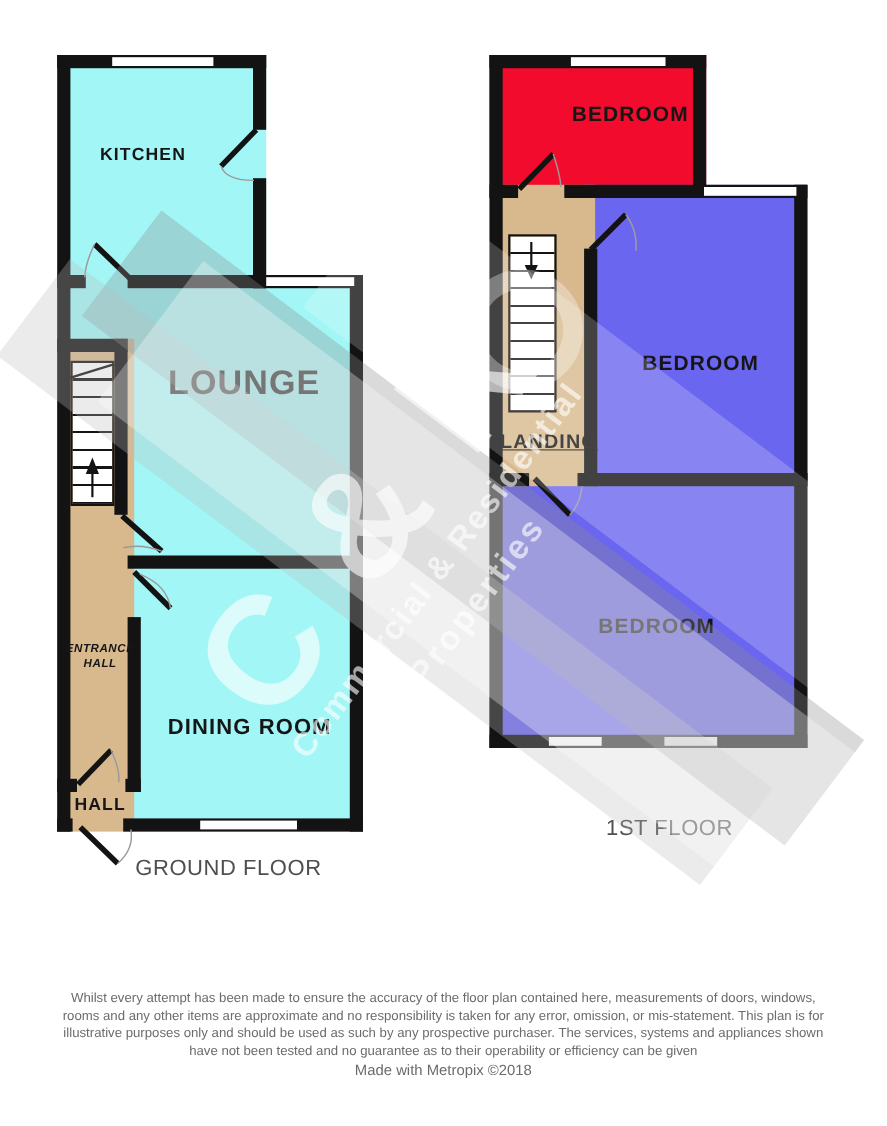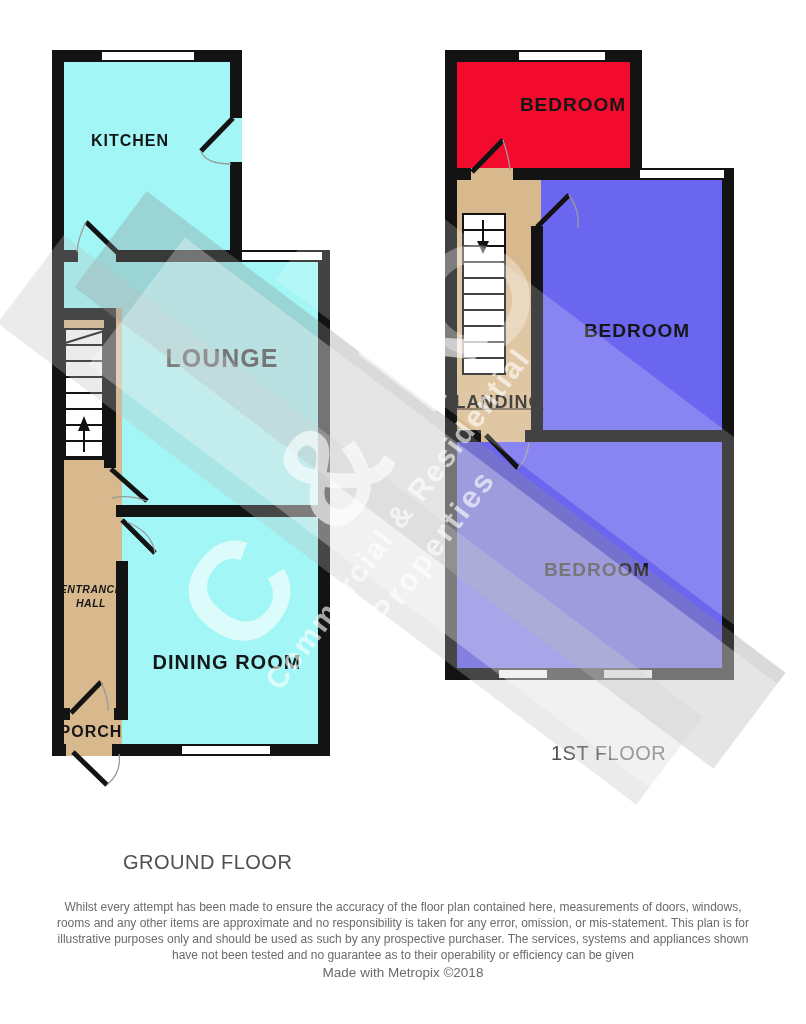--- a/index.html
+++ b/index.html
@@ -78,25 +78,25 @@
     <div class="wall" style="left:104px;top:308px;width:12px;height:160px;"></div>
     <div class="wall" style="left:116px;top:505px;width:214px;height:12px;"></div>
     <div class="wall" style="left:116px;top:561px;width:12px;height:159px;"></div>
     <div class="wall" style="left:52px;top:708px;width:18px;height:12px;"></div>
     <div class="wall" style="left:114px;top:708px;width:14px;height:12px;"></div>
     <div class="wall" style="left:52px;top:744px;width:14px;height:12px;"></div>
     <div class="wall" style="left:112px;top:744px;width:218px;height:12px;"></div>
     <div class="window" style="left:182px;top:746px;width:88px;height:8px;"></div>
 
     <div class="room-label" style="left:130px;top:141px;font-size:16px;">KITCHEN</div>
-    <div class="room-label" style="left:222px;top:358px;font-size:25px;">LOUNGE</div>
+    <div class="room-label" style="left:222px;top:348px;font-size:31px;">LOUNGE</div>
     <div class="room-label multiline" style="left:91px;top:597px;font-size:10.5px;letter-spacing:0.5px;font-style:italic;">ENTRANCE HALL</div>
     <div class="room-label" style="left:227px;top:662px;font-size:20px;">DINING ROOM</div>
-    <div class="room-label" style="left:91px;top:732px;font-size:16px;">PORCH</div>
-    <div class="floor-label" style="left:123px;top:851px;">GROUND FLOOR</div>
+    <div class="room-label" style="left:91px;top:732px;font-size:16px;">HALL</div>
+    <div class="floor-label" style="left:123px;top:778px;">GROUND FLOOR</div>
   </div>
 
   <div>
 
     <div class="fill fill-red" style="left:445px;top:50px;width:197px;height:130px;"></div>
     <div class="fill fill-blue" style="left:531px;top:168px;width:203px;height:274px;"></div>
     <div class="fill fill-blue" style="left:445px;top:430px;width:289px;height:250px;"></div>
     <div class="fill fill-tan" style="left:445px;top:168px;width:96px;height:274px;"></div>
 
     <div class="stairs" style="left:462px;top:213px;width:44px;height:162px;"></div>

